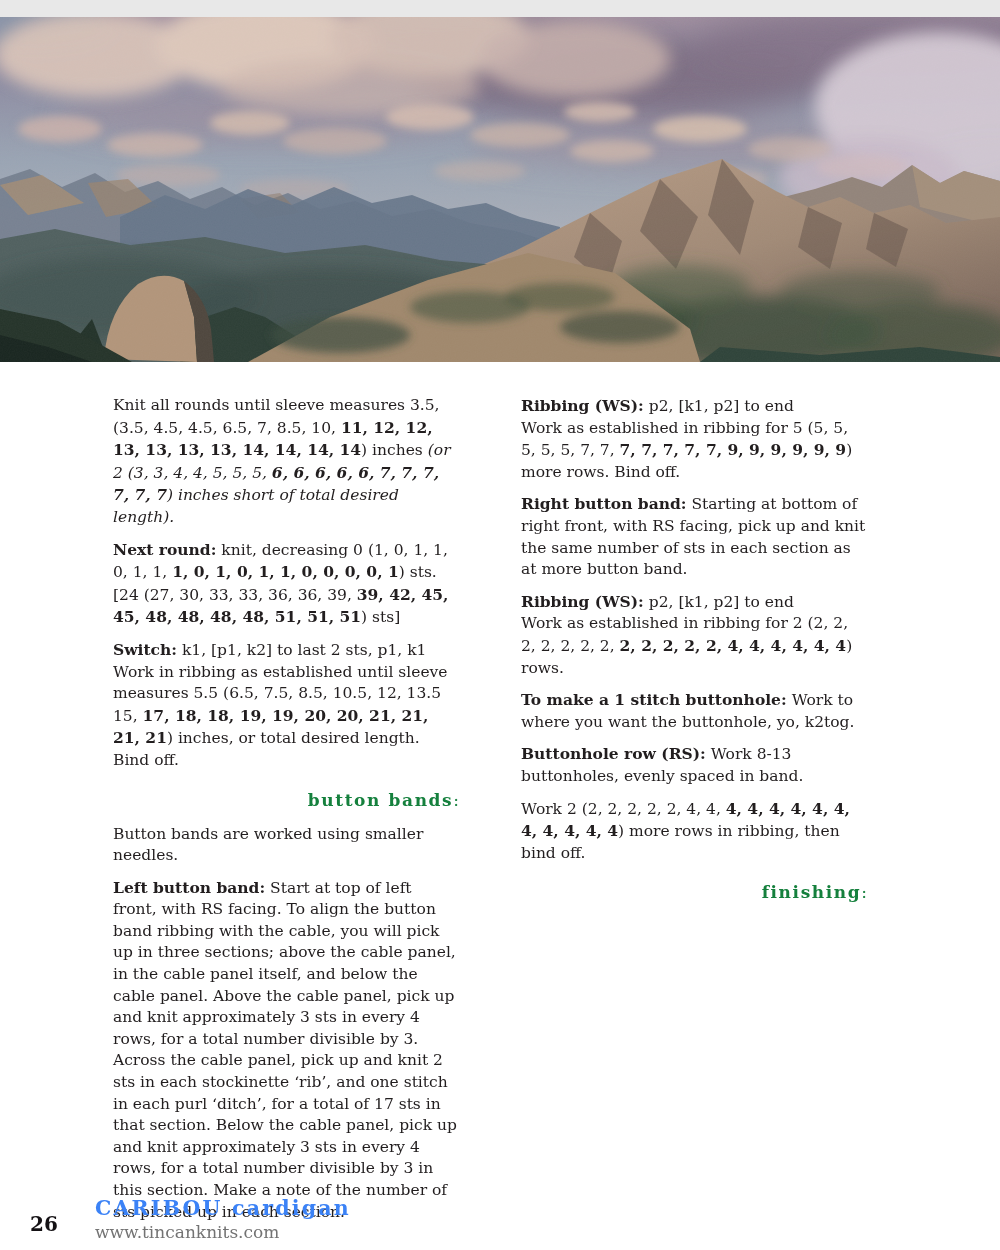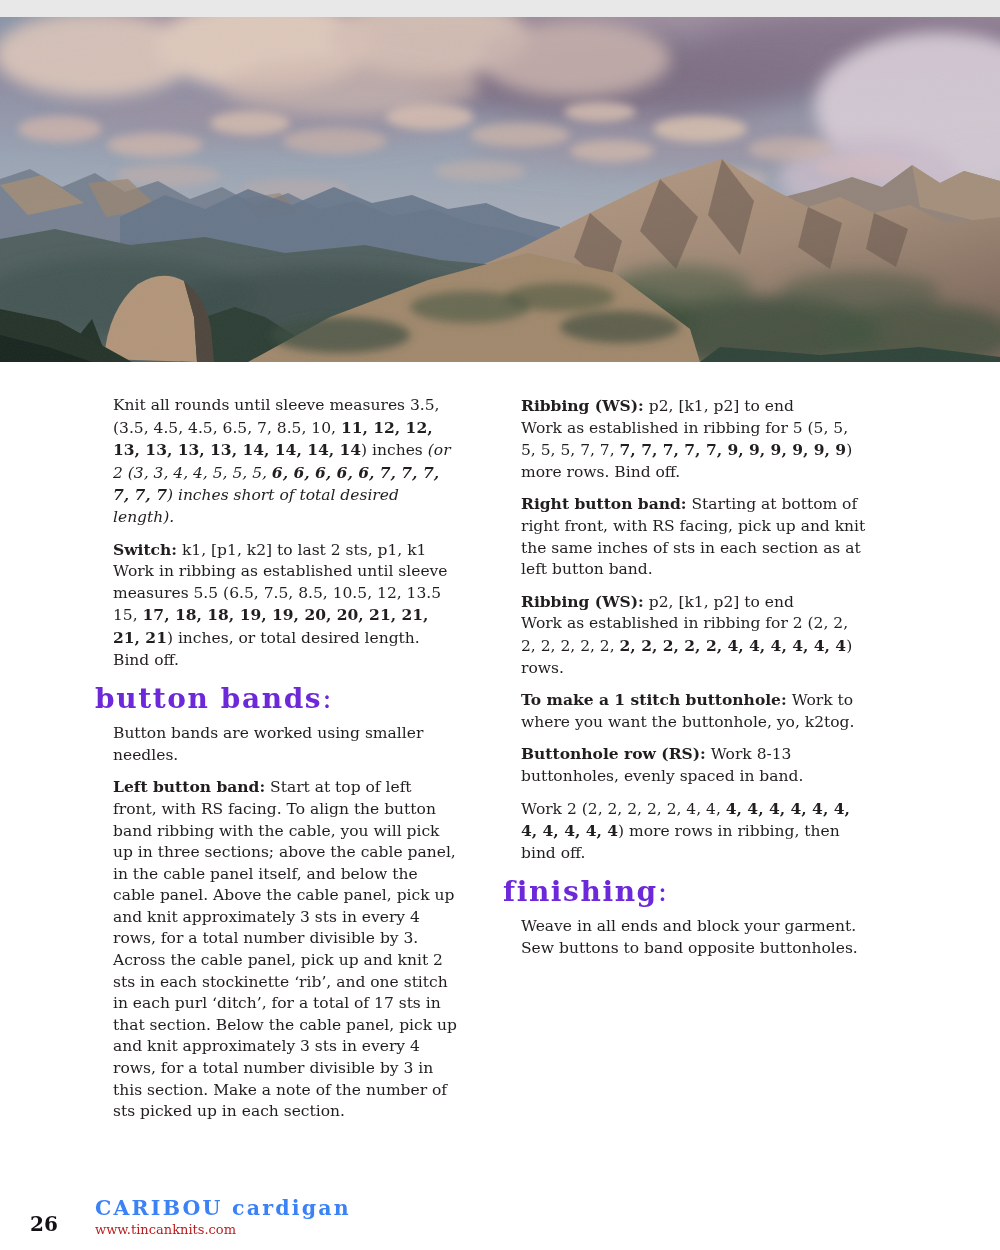--- a/index.html
+++ b/index.html
@@ -20,38 +20,38 @@
   .para {
     margin:0 0 10px 0; padding-left:18px;
     font-size:15.5px; line-height:21.6px; text-align:left;
   }
   .para .b { font-weight:bold;text-align:center; }
   .para .i { font-style:italic; }
   .para .b.i { font-weight:bold; font-style:italic; }
 
   .section-heading {
     margin:15px 0 11px 0; padding:0;
-    font-size:28px; line-height:26px; font-weight:bold;
-    letter-spacing:1.6px; color:#6d28d9;
+    font-size:17px; line-height:26px; font-weight:bold;
+    letter-spacing:1.6px; color:#15803d;text-align:right;
   }
   .section-heading .colon { font-weight:normal; letter-spacing:0; }
   .col .section-heading:first-child { margin-top:0; }
 
   .footer { position:absolute; left:0; top:1179px; width:1000px; }
   .page-number {
     position:absolute; left:30px; top:16px;
     font-size:20px; font-weight:bold; color:#141114;
   }
   .footer-text { position:absolute; left:95px; top:0; }
   .footer-title {
     font-size:20.5px; font-weight:bold; letter-spacing:2.2px; color:#3b82f6;
   }
   .footer-url {
-    display:block; margin-top:2px; font-size:13px;
-    color:#b91c1c; text-decoration:none; cursor:pointer;
+    display:block; margin-top:2px; font-size:17px;
+    color:#737373; text-decoration:none; cursor:pointer;
   }
 </style>
 </head>
 <body>
 
 <div class="page">
 
   <div class="photo" title="Rocky mountain range under pink evening clouds">
     <svg viewBox="0 0 1000 345" preserveAspectRatio="none" aria-hidden="true">
       <defs>
@@ -174,34 +174,34 @@
       <path d="M0,318 L48,330 L92,345 L0,345 Z" fill="#18251f"></path>
       <path d="M700,345 L720,330 L820,338 L920,330 L1000,340 L1000,345 Z" fill="#2e4339"></path>
 
       <rect width="1000" height="345" filter="url(#grainF)" opacity="0.12"></rect>
     </svg>
   </div>
 
   <main class="columns">
     <section class="col">
         <p class="para"><span>Knit all rounds until sleeve measures 3.5, (3.5, 4.5, 4.5, 6.5, 7, 8.5, 10, </span><span class="b">11, 12, 12, 13, 13, 13, 13, 14, 14, 14, 14</span><span>) inches </span><span class="i">(or 2 (3, 3, 4, 4, 5, 5, 5, </span><span class="b i">6, 6, 6, 6, 6, 7, 7, 7, 7, 7, 7</span><span class="i">) inches short of total desired length).</span></p>
+        <p class="para"><span class="b">Next round:</span><span> knit, decreasing 0 (1, 0, 1, 1, 0, 1, 1, </span><span class="b">1, 0, 1, 0, 1, 1, 0, 0, 0, 0, 1</span><span>) sts. [24 (27, 30, 33, 33, 36, 36, 39, </span><span class="b">39, 42, 45, 45, 48, 48, 48, 48, 51, 51, 51</span><span>) sts]</span></p>
         <p class="para"><span class="b">Switch:</span><span> k1, [p1, k2] to last 2 sts, p1, k1</span><br><span>Work in ribbing as established until sleeve measures 5.5 (6.5, 7.5, 8.5, 10.5, 12, 13.5 15, </span><span class="b">17, 18, 18, 19, 19, 20, 20, 21, 21, 21, 21</span><span>) inches, or total desired length.  Bind off.</span></p>
         <h2 class="section-heading"><span>button bands</span><span class="colon">:</span></h2>
         <p class="para"><span>Button bands are worked using smaller needles.</span></p>
         <p class="para"><span class="b">Left button band:</span><span>  Start at top of left front, with RS facing.  To align the button band ribbing with the cable, you will pick up in three sections; above the cable panel, in the cable panel itself, and below the cable panel.  Above the cable panel, pick up and knit approximately 3 sts in every 4 rows, for a total number divisible by 3.  Across the cable panel, pick up and knit 2 sts in each stockinette ‘rib’, and one stitch in each purl ‘ditch’, for a total of 17 sts in that section.  Below the cable panel, pick up and knit approximately 3 sts in every 4 rows, for a total number divisible by 3 in this section.  Make a note of the number of sts picked up in each section.</span></p>
       </section>
     <section class="col">
         <p class="para"><span class="b">Ribbing (WS):</span><span>  p2, [k1, p2] to end</span><br><span>Work as established in ribbing for 5 (5, 5, 5, 5, 5, 7, 7, </span><span class="b">7, 7, 7, 7, 7, 9, 9, 9, 9, 9, 9</span><span>) more rows.  Bind off.</span></p>
-        <p class="para"><span class="b">Right button band:</span><span> Starting at bottom of right front, with RS facing, pick up and knit the same inches of sts in each section as at left button band.</span></p>
+        <p class="para"><span class="b">Right button band:</span><span> Starting at bottom of right front, with RS facing, pick up and knit the same number of sts in each section as at more button band.</span></p>
         <p class="para"><span class="b">Ribbing (WS):</span><span>  p2, [k1, p2] to end</span><br><span>Work as established in ribbing for 2 (2, 2, 2, 2, 2, 2, 2, </span><span class="b">2, 2, 2, 2, 2, 4, 4, 4, 4, 4, 4</span><span>) rows.</span></p>
         <p class="para"><span class="b">To make a 1 stitch buttonhole:</span><span> Work to where you want the buttonhole, yo, k2tog.</span></p>
         <p class="para"><span class="b">Buttonhole row (RS):</span><span> Work 8-13 buttonholes, evenly spaced in band.</span></p>
         <p class="para"><span>Work 2 (2, 2, 2, 2, 2, 4, 4, </span><span class="b">4, 4, 4, 4, 4, 4, 4, 4, 4, 4, 4</span><span>) more rows in ribbing, then bind off.</span></p>
         <h2 class="section-heading"><span>finishing</span><span class="colon">:</span></h2>
-        <p class="para"><span>Weave in all ends and block your garment.  Sew buttons to band opposite buttonholes.</span></p>
       </section>
   </main>
 
   <footer class="footer">
     <div class="page-number">26</div>
     <div class="footer-text">
       <div class="footer-title">CARIBOU cardigan</div>
       <a class="footer-url">www.tincanknits.com</a>
     </div>
   </footer>

